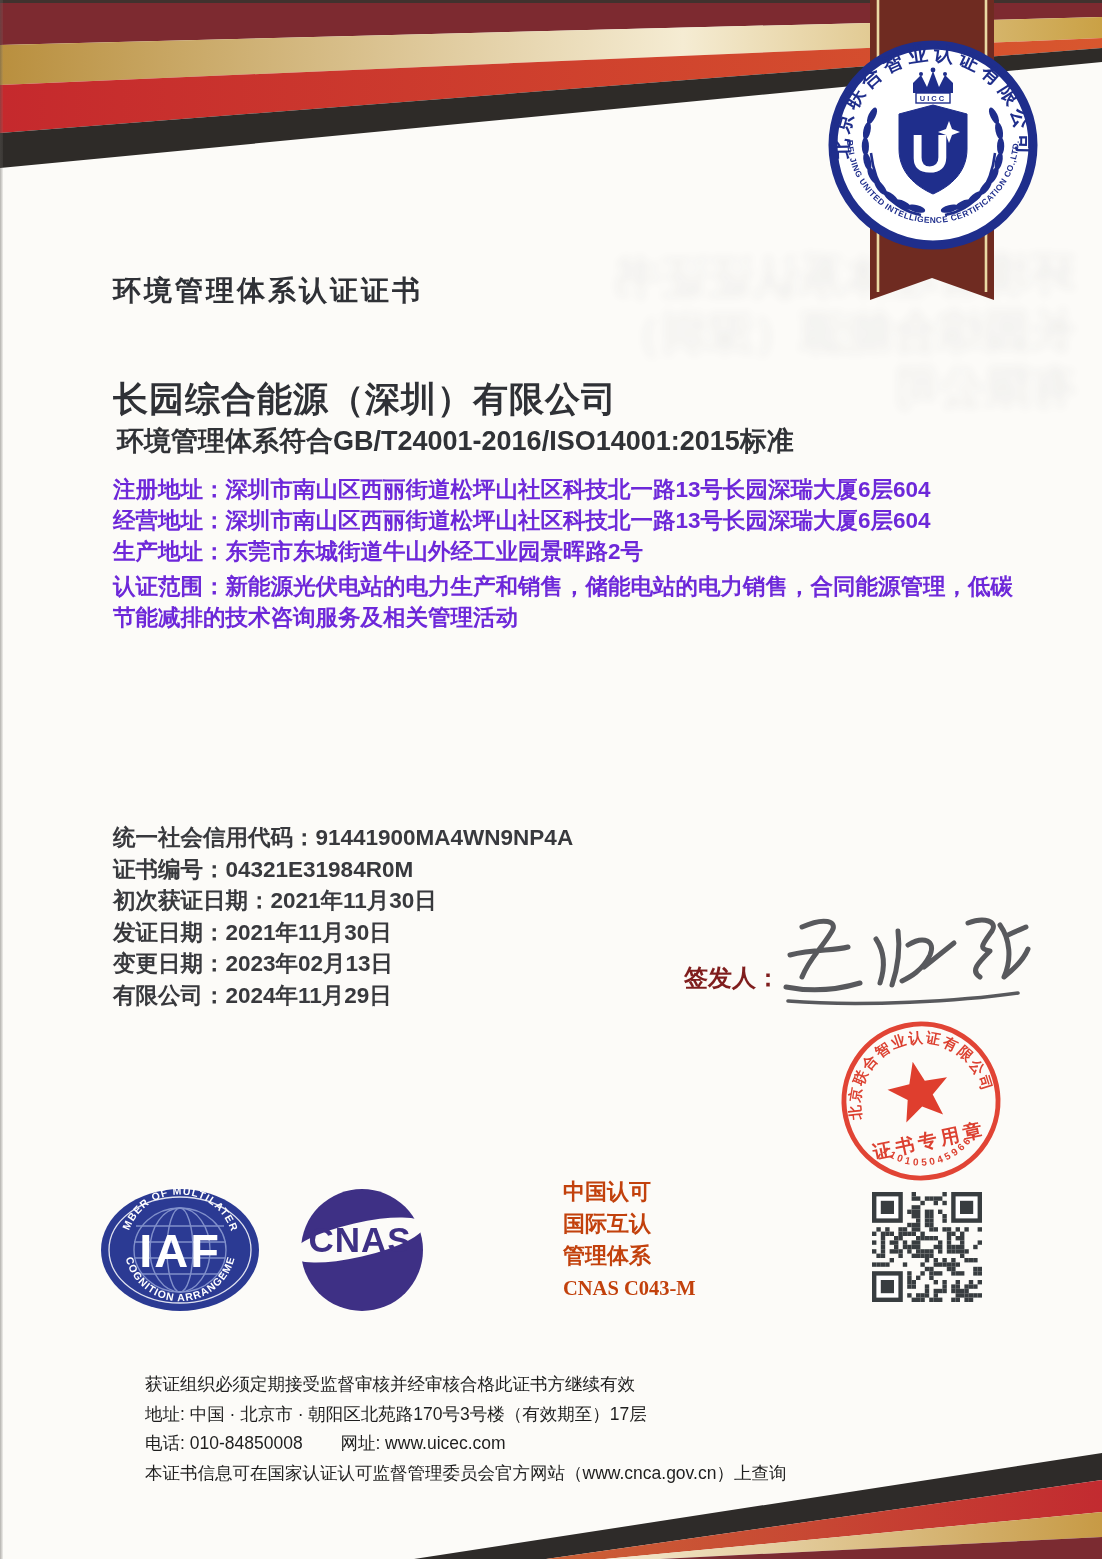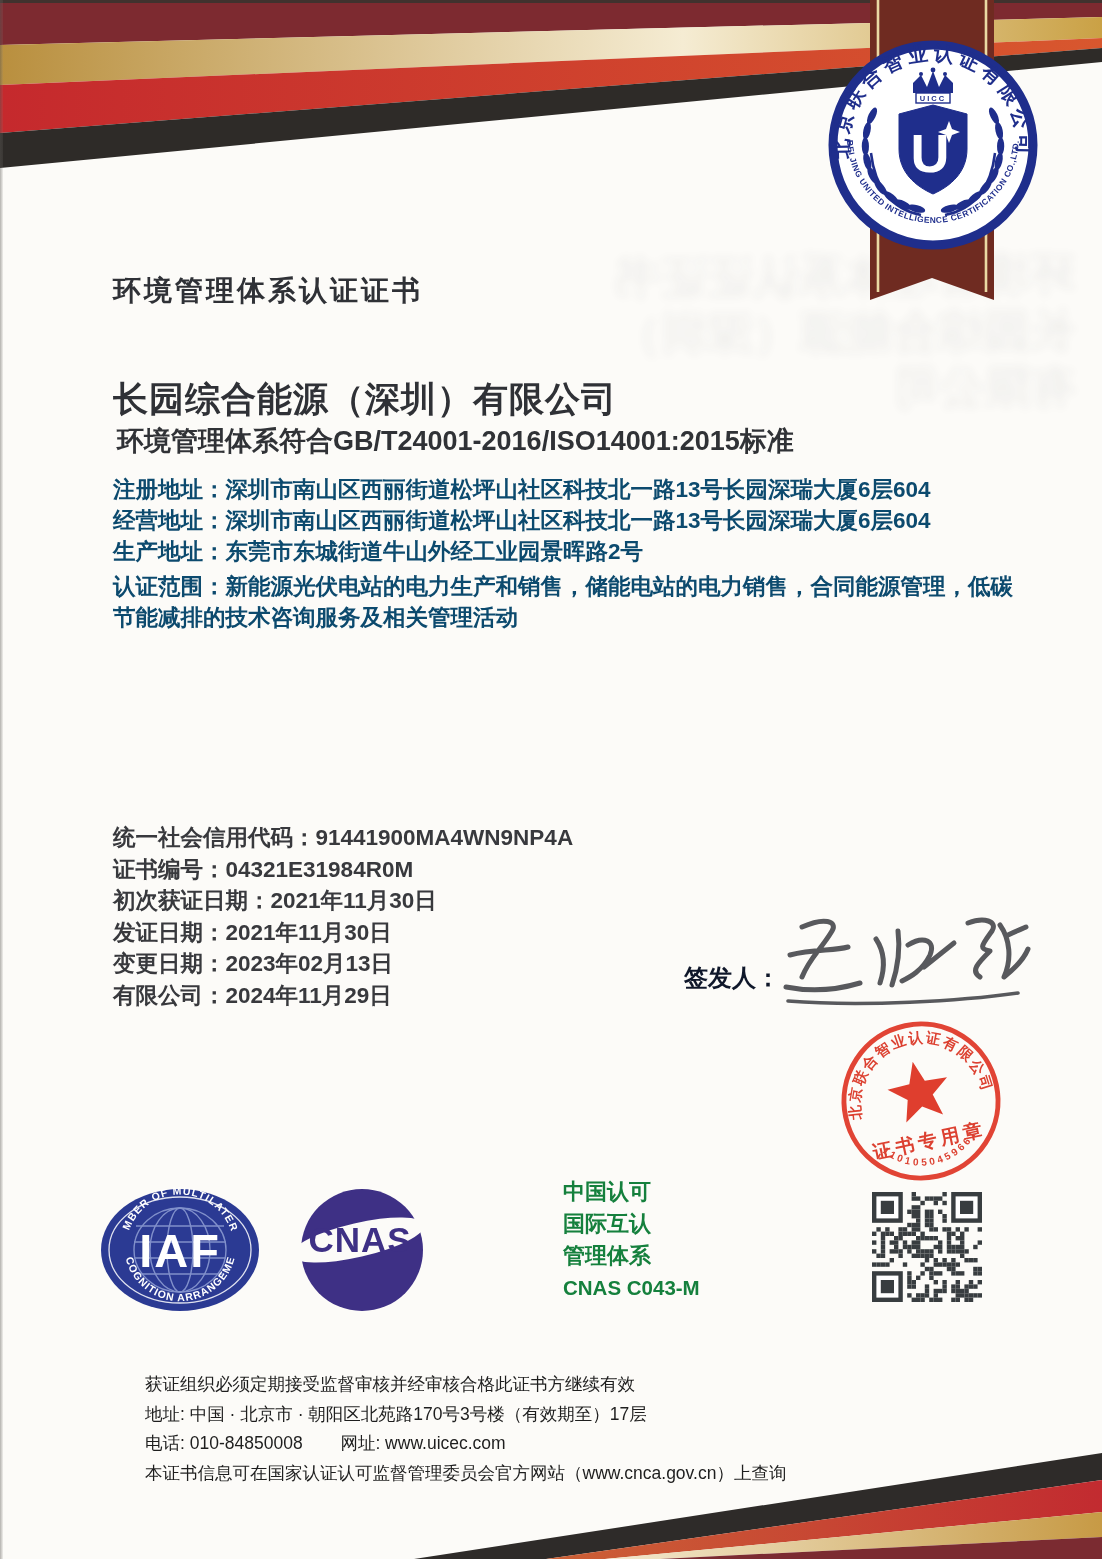--- a/index.html
+++ b/index.html
@@ -6,25 +6,25 @@
   .page{
     position:relative; width:1102px; height:1559px; margin:0 auto;
     background:#fcfbf8; overflow:hidden;
     font-family:"Liberation Sans","DejaVu Sans",sans-serif;
     color:#35373b;
   }
   .abs{position:absolute;}
   .title{font-size:28px; letter-spacing:3px; font-weight:700; color:#2f3136;}
   .company{font-size:35px; letter-spacing:1px; font-weight:700; color:#2f3136;}
   .standard{font-size:27px; font-weight:700; color:#303236;}
-  .bodyline{font-size:22.5px; font-weight:600; line-height:31px; color:#0c4a6e;}
+  .bodyline{font-size:22.5px; font-weight:600; line-height:31px; color:#6d28d9;}
   .scope{width:905px;}
   .infoline{font-size:22.5px; font-weight:600; line-height:31.5px; color:#38393d;}
-  .issuer{font-size:24px; font-weight:600; color:#0f172a;text-align:right;}
-  .accred{font-size:22px; font-weight:700; line-height:32px; color:#15803d;}
+  .issuer{font-size:24px; font-weight:600; color:#7f1d1d;text-align:right;}
+  .accred{font-size:22px; font-weight:700; line-height:32px; color:#c2410c;font-family:Liberation Serif, serif;}
   .accred .en{font-size:20.5px;}
   .footer{font-family:Liberation Sans, sans-serif; font-size:17.5px; color:#1e1e1e; line-height:29.5px;margin-left:40px;}
   .ghost{
     transform:scaleX(-1) rotate(.5deg);
     filter:blur(5px); opacity:.055; color:#30343c;
     font-size:46px; font-weight:700; line-height:56px; width:470px;
     pointer-events:none; user-select:none;
   }
   .edge-left{left:0;top:0;width:3px;height:100%;
     background:linear-gradient(90deg,rgba(90,88,84,.45),rgba(150,148,144,.12));}

